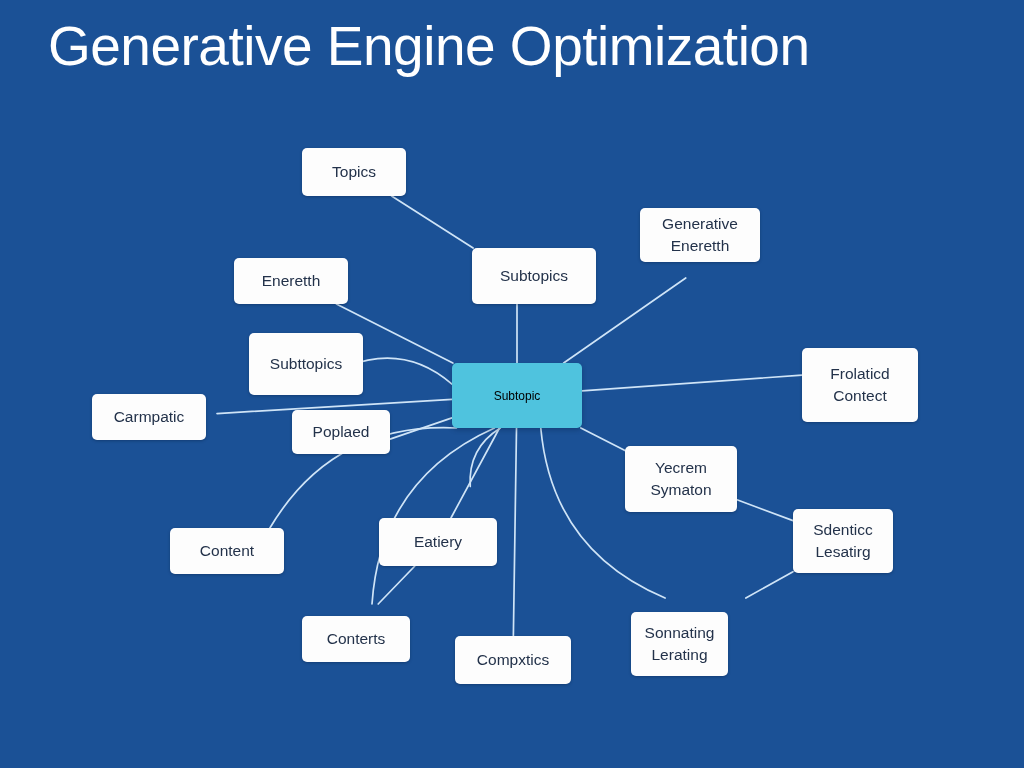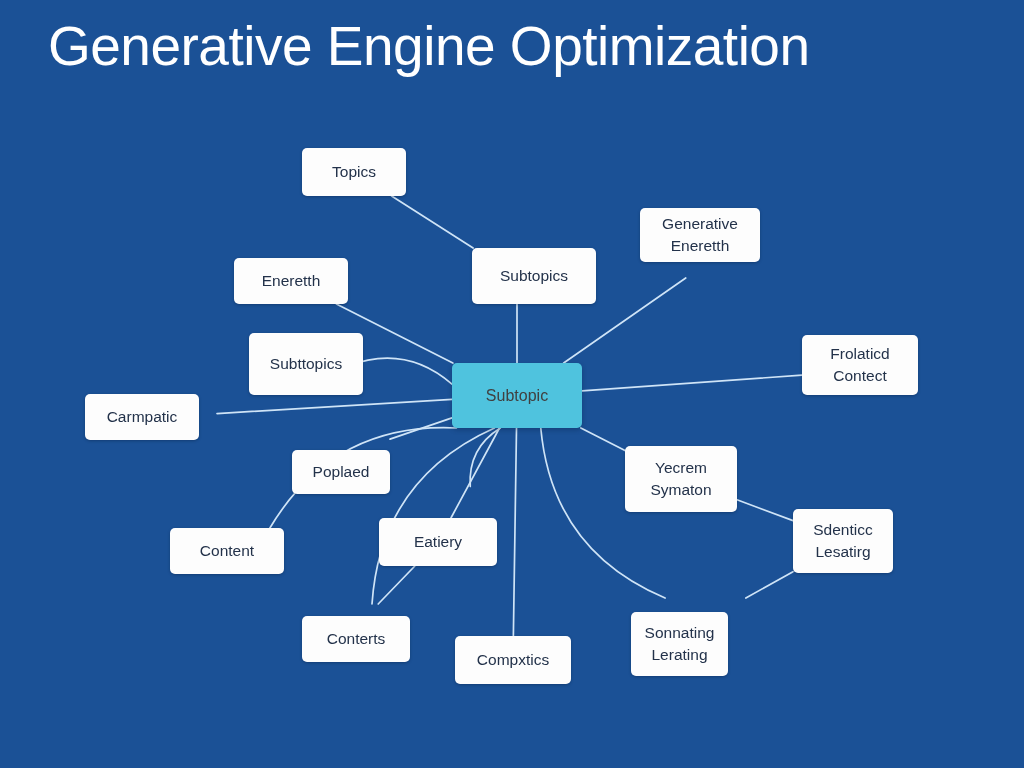--- a/index.html
+++ b/index.html
@@ -53,22 +53,22 @@
     display: flex;
     align-items: center;
     justify-content: center;
     text-align: center;
     padding: 0 8px;
     box-shadow: 0 1px 3px rgba(5, 25, 55, 0.35);
     white-space: pre-line;
   }
   .node.center {
     background: #4fc3de;
-    color: #404040;
-    font-size: 16px;
+    color: #000000;
+    font-size: 12px;
     box-shadow: 0 2px 5px rgba(5, 25, 55, 0.3);
   }
 </style>
 </head>
 <body>
 
 <div id="slide">
 
   <svg id="edge-layer" viewBox="0 0 1024 768" width="1024" height="768" xmlns="http://www.w3.org/2000/svg">
     <g id="edge-group" fill="none" stroke="#cfe4f7" stroke-width="1.7" stroke-linecap="round">
@@ -96,24 +96,24 @@
   <div id="slide-title">Generative Engine Optimization</div>
 
   <div id="node-layer">
       <div class="node center" style="left: 452px; top: 363px; width: 130px; height: 65px;">Subtopic</div>
       <div class="node" style="left: 302px; top: 148px; width: 104px; height: 48px;">Topics</div>
       <div class="node" style="left: 455px; top: 248px; width: 124px; height: 56px; margin-left: 17px;">Subtopics</div>
       <div class="node" style="left: 640px; top: 208px; width: 120px; height: 54px;">Generative
 Eneretth</div>
       <div class="node" style="left: 234px; top: 258px; width: 114px; height: 46px;">Eneretth</div>
       <div class="node" style="left: 234px; top: 333px; width: 114px; height: 62px; margin-left: 15px;">Subttopics</div>
-      <div class="node" style="left: 802px; top: 335px; width: 116px; height: 60px;">Frolaticd
+      <div class="node" style="left: 802px; top: 348px; width: 116px; height: 74px;">Frolaticd
 Contect</div>
-      <div class="node" style="left: 85px; top: 394px; width: 114px; height: 46px;">Carmpatic</div>
-      <div class="node" style="left: 292px; top: 450px; width: 98px; height: 44px;">Poplaed</div>
+      <div class="node" style="left: 92px; top: 394px; width: 114px; height: 46px;">Carmpatic</div>
+      <div class="node" style="left: 292px; top: 410px; width: 98px; height: 44px;">Poplaed</div>
       <div class="node" style="left: 625px; top: 446px; width: 112px; height: 66px;">Yecrem
 Symaton</div>
       <div class="node" style="left: 793px; top: 509px; width: 100px; height: 64px;">Sdenticc
 Lesatirg</div>
       <div class="node" style="left: 170px; top: 528px; width: 114px; height: 46px;">Content</div>
       <div class="node" style="left: 379px; top: 518px; width: 118px; height: 48px;">Eatiery</div>
       <div class="node" style="left: 631px; top: 598px; width: 97px; height: 64px; margin-top: 14px;">Sonnating
 Lerating</div>
       <div class="node" style="left: 302px; top: 604px; width: 108px; height: 46px; margin-top: 12px;">Conterts</div>
       <div class="node" style="left: 455px; top: 636px; width: 116px; height: 48px;">Compxtics</div>

